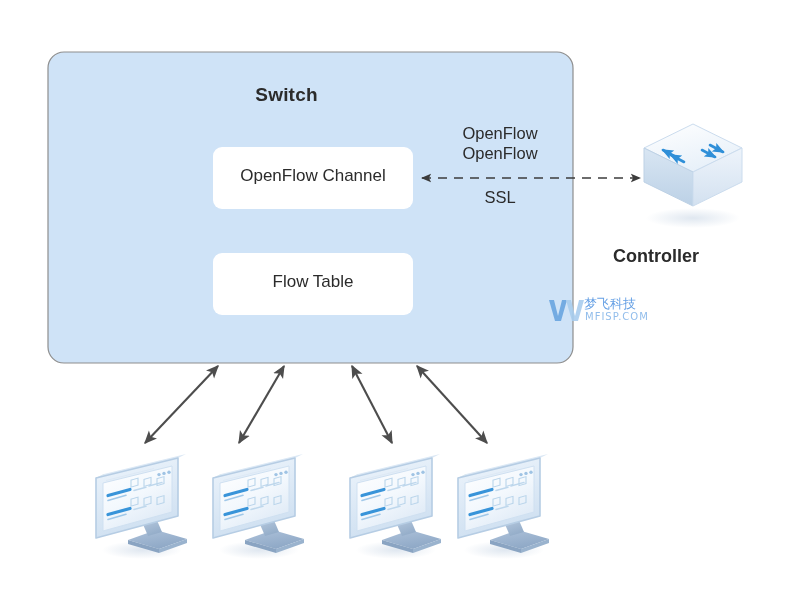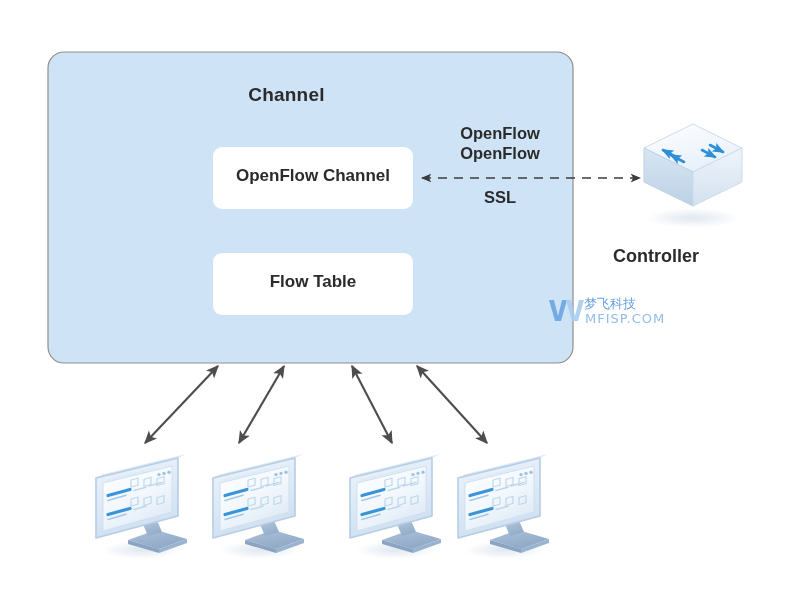--- a/index.html
+++ b/index.html
@@ -23,21 +23,20 @@
     top: 0;
     width: 800px;
     height: 611px;
   }
   
   .lbl {
     position: absolute;
     color: #2b2b2b;
     white-space: nowrap;
     line-height: 1.18;
-    font-weight: bold;
   }
   .lbl-switch {
     left: 0; top: 84px; width: 573px;
     text-align: center;
     font-size: 19px;
     font-weight: bold;
     letter-spacing: .2px;
   }
   .lbl-ofchannel {
     left: 213px; top: 166px; width: 200px;
@@ -77,21 +76,21 @@
     left: 38px; top: -1px;
     font-size: 13px;
     color: #4a8fe0;
     letter-spacing: 0px;
     font-family: Liberation Mono, monospace;
     white-space: nowrap;
   }
   #watermark .wm-en {
     position: absolute;
     left: 39px; top: 15px;
-    font-size: 13px;
+    font-size: 10px;
     color: #7fb2e8;
     letter-spacing: 1px;
     font-family: "DejaVu Sans", sans-serif;
     white-space: nowrap;
   }
 </style>
 </head>
 <body>
 
 <div id="canvas">
@@ -233,21 +232,21 @@
     <use href="#monitorIcon" x="203" y="450" width="120" height="110"></use>
     <use href="#monitorIcon" x="340" y="450" width="120" height="110"></use>
     <use href="#monitorIcon" x="448" y="450" width="120" height="110"></use>
 
     <g opacity=".9">
       <path d="M549,300 L554,300 L558,316 L562,300 L567,300 L561,321 L555,321 Z" fill="#6aa6e0"></path>
       <path d="M566,300 L571,300 L575,316 L579,300 L584,300 L578,321 L572,321 Z" fill="#a9cdee"></path>
     </g>
   </svg>
 
-  <div class="lbl lbl-switch">Channel</div>
+  <div class="lbl lbl-switch">Switch</div>
 
   <div class="lbl lbl-flowtable">Flow Table</div>
 
   <div class="lbl lbl-ofchannel">OpenFlow Channel</div>
 
   <div class="lbl lbl-protocol">
     <span class="ln1">OpenFlow</span>
     <span class="ln2">OpenFlow</span>
     <span class="ln3">SSL</span>
   </div>

